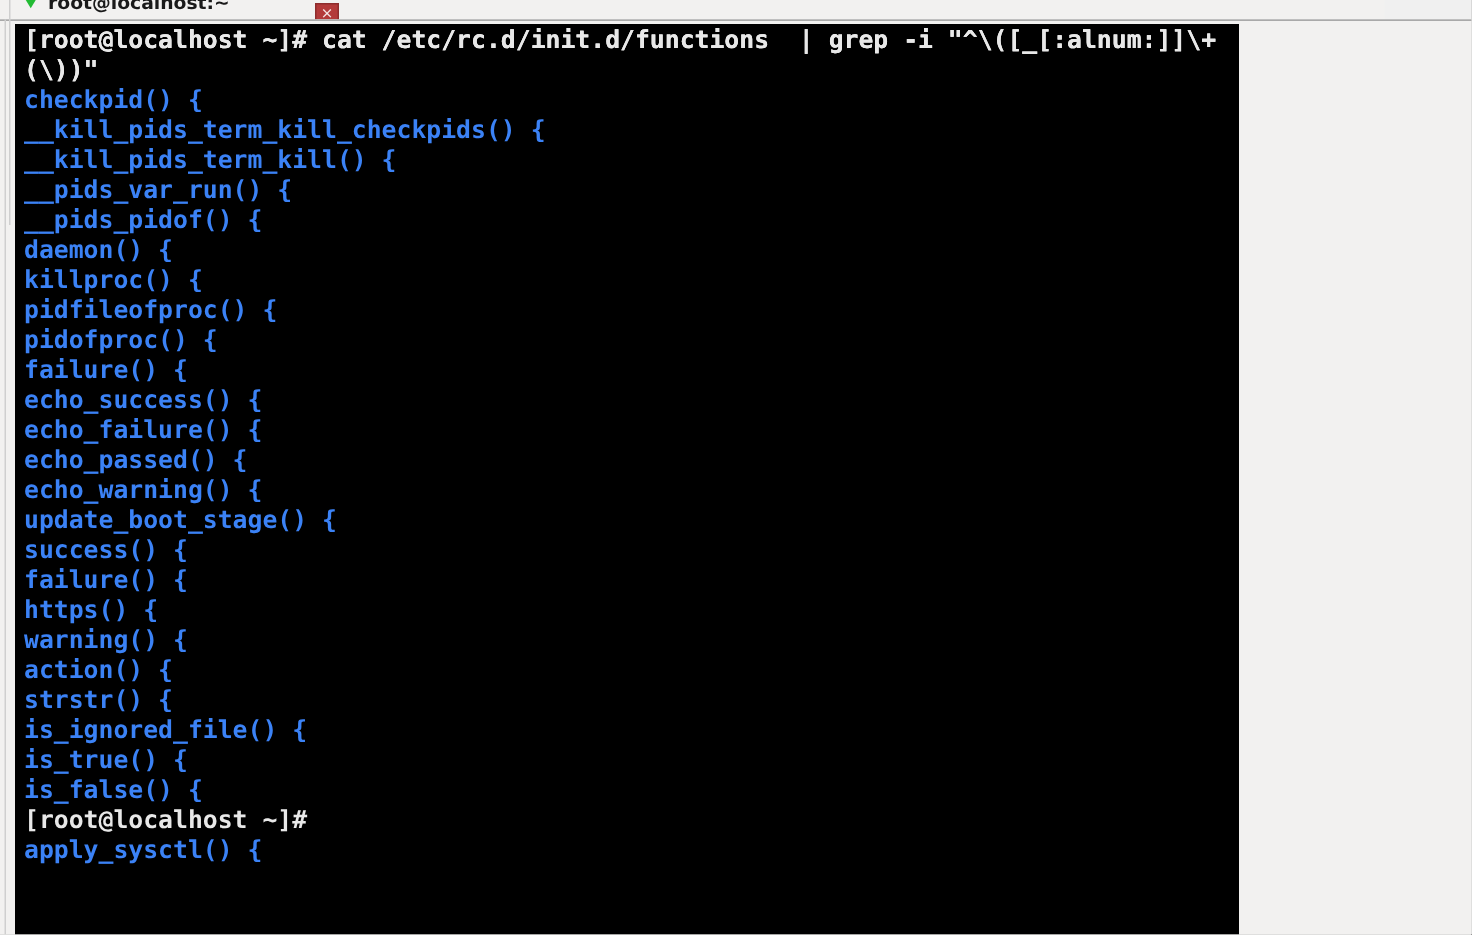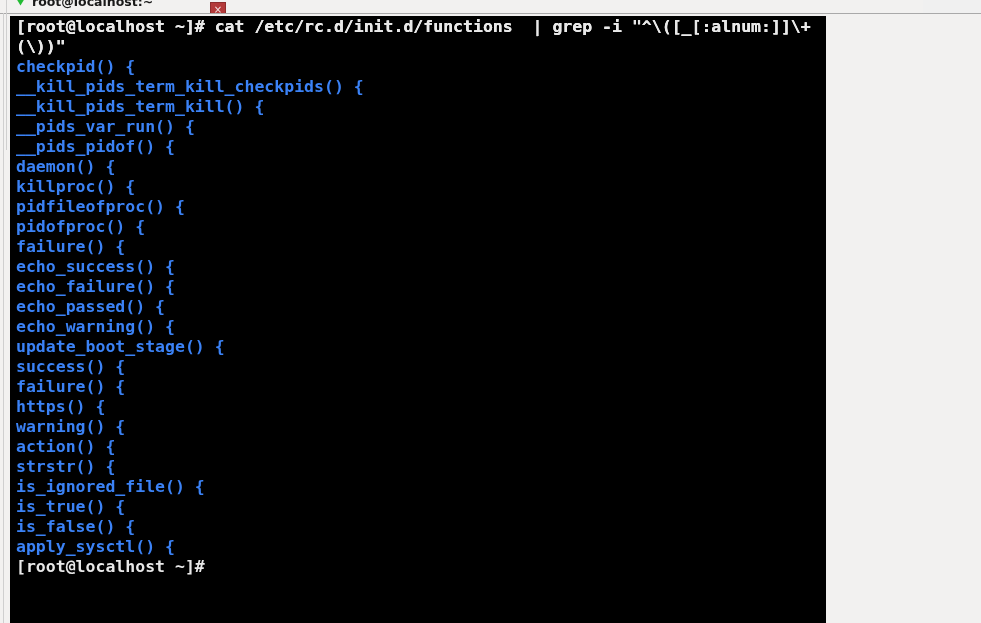--- a/index.html
+++ b/index.html
@@ -205,20 +205,20 @@
       <div class="line fn">update_boot_stage() {</div>
       <div class="line fn">success() {</div>
       <div class="line fn">failure() {</div>
       <div class="line fn">https() {</div>
       <div class="line fn">warning() {</div>
       <div class="line fn">action() {</div>
       <div class="line fn">strstr() {</div>
       <div class="line fn">is_ignored_file() {</div>
       <div class="line fn">is_true() {</div>
       <div class="line fn">is_false() {</div>
+      <div class="line prompt">[root@localhost ~]#</div>
+
       <div class="line fn">apply_sysctl() {</div>
-
-      <div class="line prompt">[root@localhost ~]#</div>
     </div>
 
   </div>
 
 </div>
 
 </body></html>

